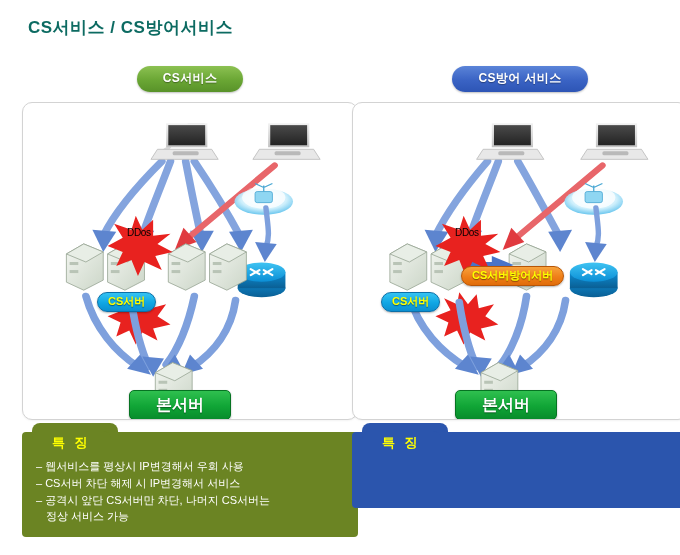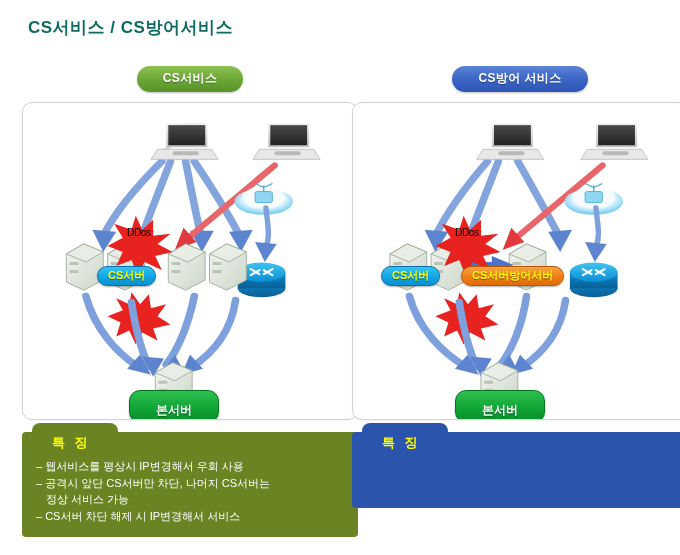--- a/index.html
+++ b/index.html
@@ -87,35 +87,36 @@
     border-radius: 11px;
     white-space: nowrap;
     box-shadow: 0 1px 2px rgba(0,0,0,.3);
     line-height: 1.2;
   }
   .badge-cs {
     background: linear-gradient(to bottom, #35c3f2 0%, #10a6e4 55%, #0c8fd0 100%);
     border: 1px solid #0b6fa8;
     color: #ffff00;
     text-shadow: 0 1px 1px rgba(0,0,0,.45);
+    margin-top: 26px;
   }
   .badge-def {
     background: linear-gradient(to bottom, #f7a33c 0%, #ef7f18 55%, #e06c0a 100%);
     border: 1px solid #b85505;
     color: #ffff00;
     text-shadow: 0 1px 1px rgba(0,0,0,.45);
   }
   .badge-main {
     background: linear-gradient(to bottom, #2fc04f 0%, #10a536 55%, #088c2b 100%);
     border: 1px solid #067322;
     color: #ffffff;
     text-shadow: 0 1px 1px rgba(0,0,0,.4);
-    font-size: 12px;
-    padding: 12px 26px 5px 26px;
-    border-radius: 11px;
+    font-size: 16px;
+    padding: 4px 26px 5px 26px;
+    border-radius: 5px;
   }
 
   .ddos-label {
     position: absolute;
     font-size: 10px;
     font-weight: normal;
     color: #000000;
     letter-spacing: -0.3px;
     white-space: nowrap;
     text-align: center;
@@ -331,23 +332,23 @@
     <span class="node-badge badge-cs" style="left:74px; top:163px;">CS서버</span>
 
     <span class="node-badge badge-main" style="left:106px; top:287px;">본서버</span>
   </div>
 
   <div class="feature-box green">
     <div class="feature-tab-shoulder"></div>
     <span class="feature-tab">특 징</span>
     <ul class="feature-list">
       <li>– 웹서비스를 평상시 IP변경해서 우회 사용</li>
+      <li>– CS서버 차단 해제 시 IP변경해서 서비스</li>
       <li>– 공격시 앞단 CS서버만 차단, 나머지 CS서버는
   정상 서비스 가능</li>
-      <li>– CS서버 차단 해제 시 IP변경해서 서비스</li>
     </ul>
   </div>
 </div>
 
 <div class="column right">
 
   <div class="pill-wrap">
     <span class="pill blue">CS방어 서비스</span>
   </div>
 

